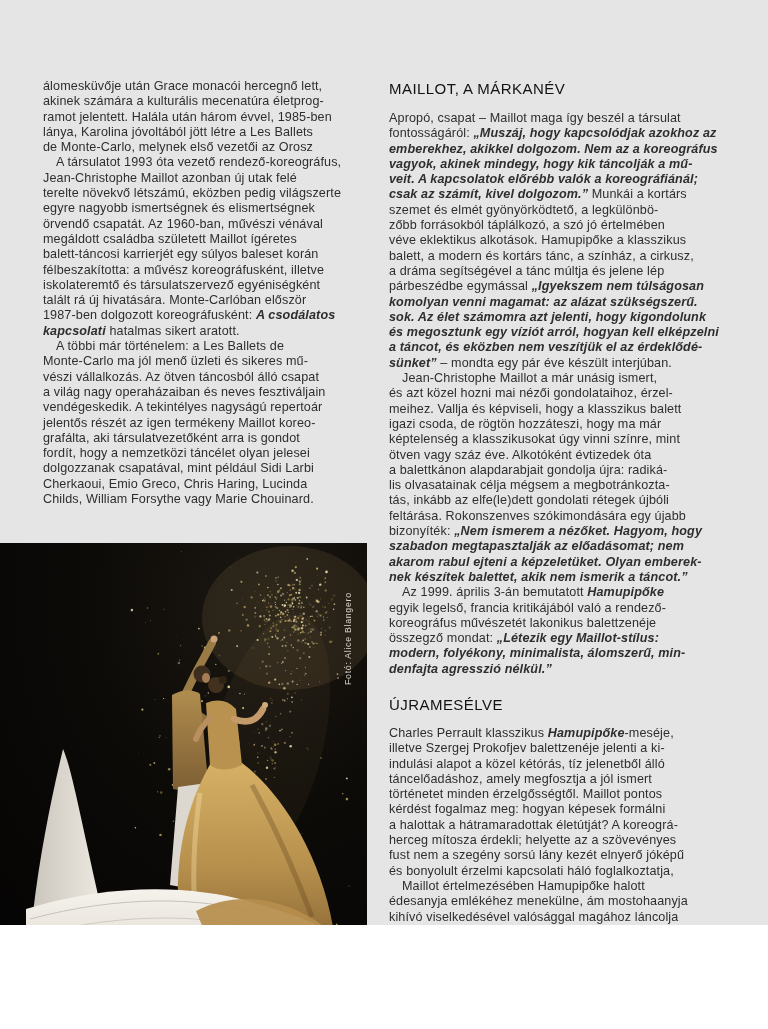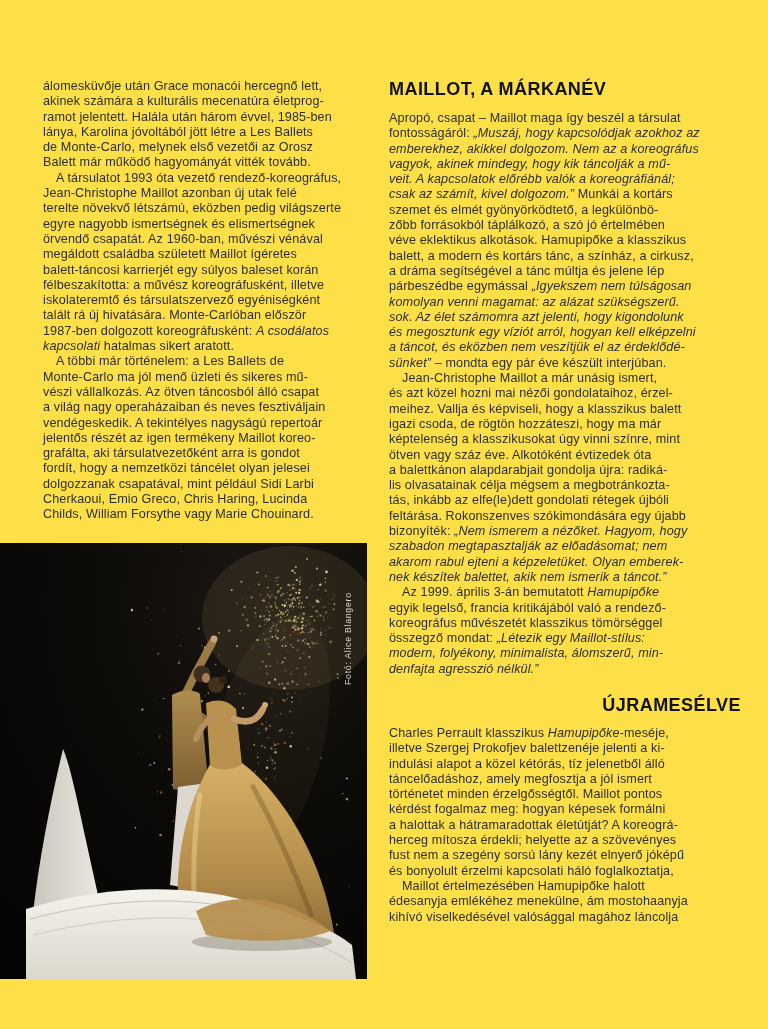--- a/index.html
+++ b/index.html
@@ -1,39 +1,39 @@
 <!DOCTYPE html>
 <html lang="hu"><head>
 <meta charset="utf-8">
 <style>
   html,body{margin:0;padding:0;}
   body{
     width:768px;height:1029px;background:#ffffff;
     font-family:"Liberation Sans","DejaVu Sans",sans-serif;
     -webkit-font-smoothing:antialiased;
   }
-  .page{position:relative;width:768px;height:1029px;overflow:hidden;background:#fde047;}
+  .page{position:relative;width:768px;height:925px;overflow:hidden;background:#e5e5e5;}
 
   
   .col{
     position:absolute;
     font-size:12.6px;line-height:15.3px;
     color:#2e2e2e;letter-spacing:0.12px;
   }
   .col-left{left:43px;top:79px;width:340px;}
   .col-right{left:389px;top:82px;width:352px;}
   .line{white-space:nowrap;}
   .indent{padding-left:13px;}
-  .it{font-style:italic;}
+  .it{font-style:italic;font-weight:bold;}
   .sec-heading{
     margin:0 0 15px 0;
-    font-size:18px;font-weight:bold;line-height:14px;
+    font-size:15px;font-weight:normal;line-height:14px;
     color:#121212;letter-spacing:0.45px;
   }
-  .sec-heading.not-first{margin-top:21px;margin-bottom:14px;text-align:right;}
+  .sec-heading.not-first{margin-top:21px;margin-bottom:14px;}
 
   
   .photo{
     position:absolute;left:0;top:543px;width:367px;height:436px;
     background:#090807;overflow:hidden;
   }
   .photo svg{display:block;}
   .credit{
     position:absolute;left:343px;top:10px;height:132px;width:15px;
     writing-mode:vertical-rl;transform:rotate(180deg);
@@ -45,21 +45,20 @@
 <body>
 
 <div class="page">
 
   <div class="col col-left">
       <div class="line"><span>álomesküvője után Grace monacói hercegnő lett,</span></div>
       <div class="line"><span>akinek számára a kulturális mecenatúra életprog-</span></div>
       <div class="line"><span>ramot jelentett. Halála után három évvel, 1985-ben</span></div>
       <div class="line"><span>lánya, Karolina jóvoltából jött létre a Les Ballets</span></div>
       <div class="line"><span>de Monte-Carlo, melynek első vezetői az Orosz</span></div>
-      <div class="line"><span>Balett már működő hagyományát vitték tovább.</span></div>
       <div class="line indent"><span>A társulatot 1993 óta vezető rendező-koreográfus,</span></div>
       <div class="line"><span>Jean-Christophe Maillot azonban új utak felé</span></div>
       <div class="line"><span>terelte növekvő létszámú, eközben pedig világszerte</span></div>
       <div class="line"><span>egyre nagyobb ismertségnek és elismertségnek</span></div>
       <div class="line"><span>örvendő csapatát. Az 1960-ban, művészi vénával</span></div>
       <div class="line"><span>megáldott családba született Maillot ígéretes</span></div>
       <div class="line"><span>balett-táncosi karrierjét egy súlyos baleset korán</span></div>
       <div class="line"><span>félbeszakította: a művész koreográfusként, illetve</span></div>
       <div class="line"><span>iskolateremtő és társulatszervező egyéniségként</span></div>
       <div class="line"><span>talált rá új hivatására. Monte-Carlóban először</span></div>
@@ -106,21 +105,21 @@
       <div class="line"><span>a balettkánon alapdarabjait gondolja újra: radiká-</span></div>
       <div class="line"><span>lis olvasatainak célja mégsem a megbotránkozta-</span></div>
       <div class="line"><span>tás, inkább az elfe(le)dett gondolati rétegek újbóli</span></div>
       <div class="line"><span>feltárása. Rokonszenves szókimondására egy újabb</span></div>
       <div class="line"><span>bizonyíték: </span><span class="it">„Nem ismerem a nézőket. Hagyom, hogy</span></div>
       <div class="line"><span class="it">szabadon megtapasztalják az előadásomat; nem</span></div>
       <div class="line"><span class="it">akarom rabul ejteni a képzeletüket. Olyan emberek-</span></div>
       <div class="line"><span class="it">nek készítek balettet, akik nem ismerik a táncot.”</span></div>
       <div class="line indent"><span>Az 1999. április 3-án bemutatott </span><span class="it">Hamupipőke</span></div>
       <div class="line"><span>egyik legelső, francia kritikájából való a rendező-</span></div>
-      <div class="line"><span>koreográfus művészetét klasszikus tömörséggel</span></div>
+      <div class="line"><span>koreográfus művészetét lakonikus balettzenéje</span></div>
       <div class="line"><span>összegző mondat: </span><span class="it">„Létezik egy Maillot-stílus:</span></div>
       <div class="line"><span class="it">modern, folyékony, minimalista, álomszerű, min-</span></div>
       <div class="line"><span class="it">denfajta agresszió nélkül.”</span></div>
       <h3 class="sec-heading not-first">ÚJRAMESÉLVE</h3>
       <div class="line"><span>Charles Perrault klasszikus </span><span class="it">Hamupipőke</span><span>-meséje,</span></div>
       <div class="line"><span>illetve Szergej Prokofjev balettzenéje jelenti a ki-</span></div>
       <div class="line"><span>indulási alapot a közel kétórás, tíz jelenetből álló</span></div>
       <div class="line"><span>táncelőadáshoz, amely megfosztja a jól ismert</span></div>
       <div class="line"><span>történetet minden érzelgősségtől. Maillot pontos</span></div>
       <div class="line"><span>kérdést fogalmaz meg: hogyan képesek formálni</span></div>

